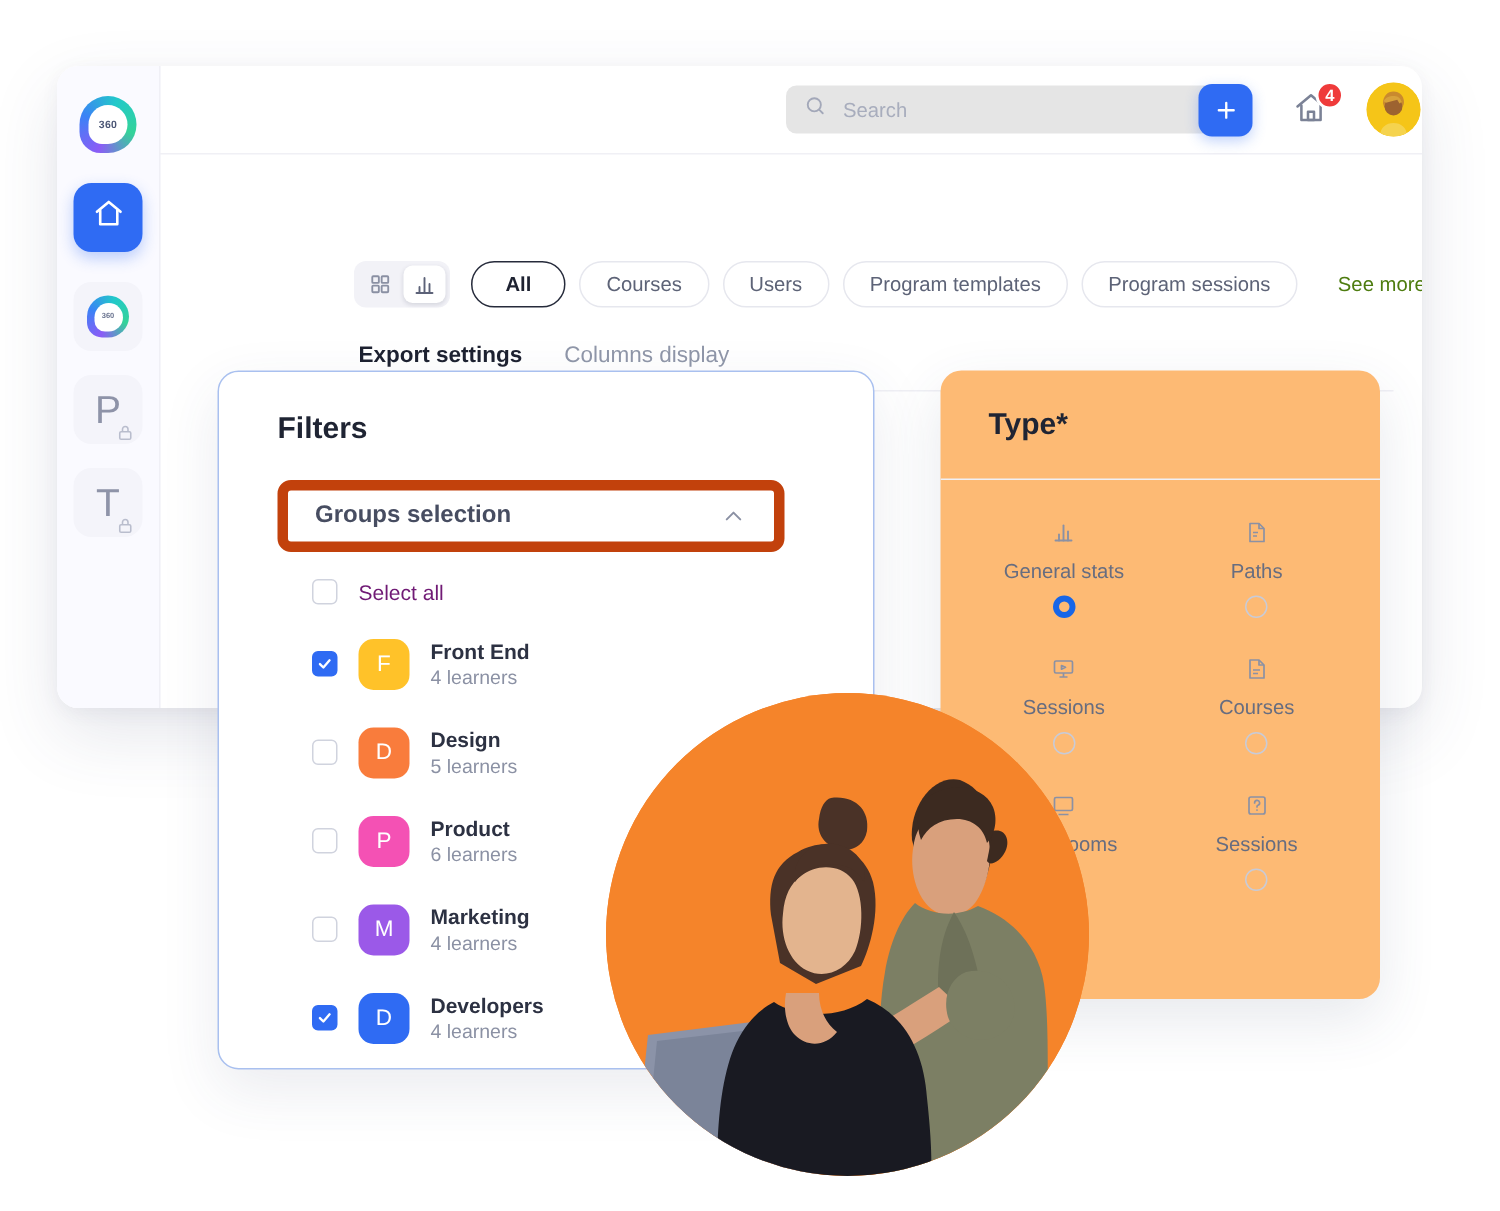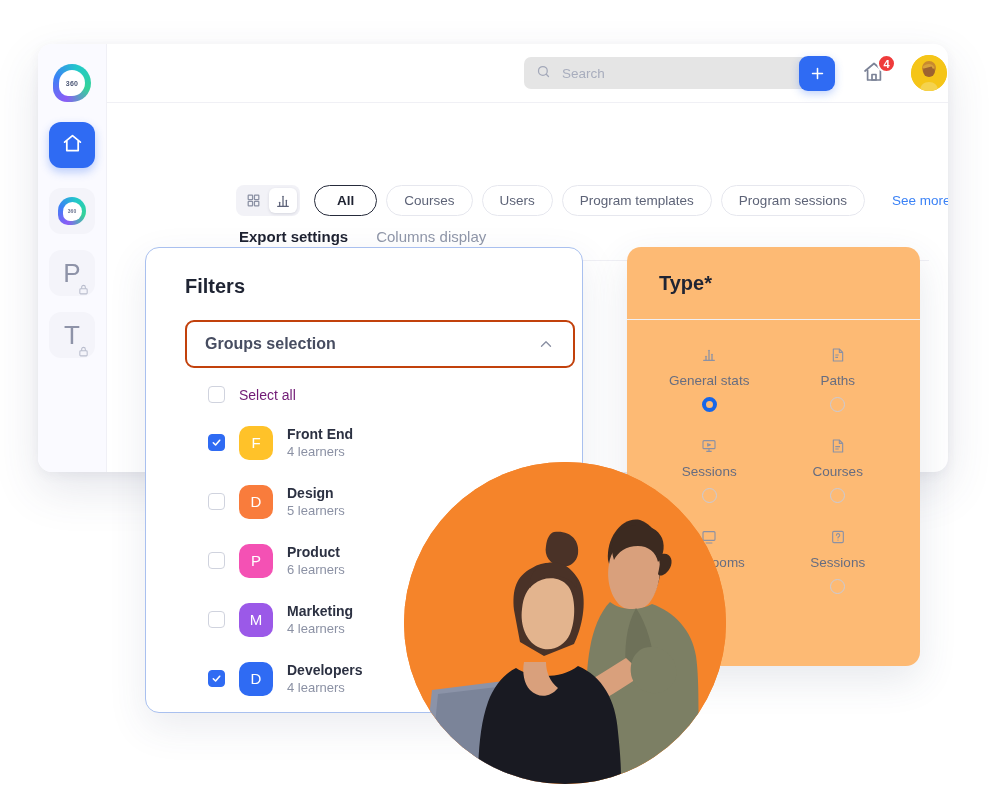--- a/index.html
+++ b/index.html
@@ -207,21 +207,20 @@
     left: 68px; top: 58px;
     right: 0; bottom: 0;
   }
   .pill-row {
     position: absolute;
     left: 130px;
     top: 72px;
     display: flex;
     align-items: flex-end;
     gap: 9px;
-    margin-top: 11px;
   }
   .view-toggle {
     display: flex;
     align-items: center;
     background: #f2f2f7;
     border-radius: 8px;
     padding: 3px;
     gap: 2px;
     margin-right: 5px;
   }
@@ -250,21 +249,21 @@
     white-space: nowrap;
   }
   .pill.active {
     border: 1.6px solid #262b3b;
     color: #1e2231;
     font-weight: bold;
     padding: 0 22px;
   }
   .pill.plain {
     border-color: transparent;
-    color: #3b82f6;
+    color: #4d7c0f;
   }
 
   
   .tabs {
     position: absolute;
     left: 133px;
     top: 126px;
     display: flex;
     gap: 28px;
     font-size: 15px;
@@ -304,23 +303,23 @@
   .filters-title {
     position: absolute;
     left: 39px; top: 27px;
     font-size: 20px;
     font-weight: bold;
     color: #1f2433;
   }
   .groups-select {
     position: absolute;
     left: 39px; top: 72px;
-    width: 390px;
+    width: 338px;
     height: 48px;
-    border: 2px solid #c2410c;
+    border: 7px solid #c2410c;
     border-radius: 9px;
     display: flex;
     align-items: center;
     justify-content: space-between;
     padding: 0 18px;
     box-sizing: border-box;
     cursor: pointer;
   }
   .groups-select-label {
     font-size: 16px;

